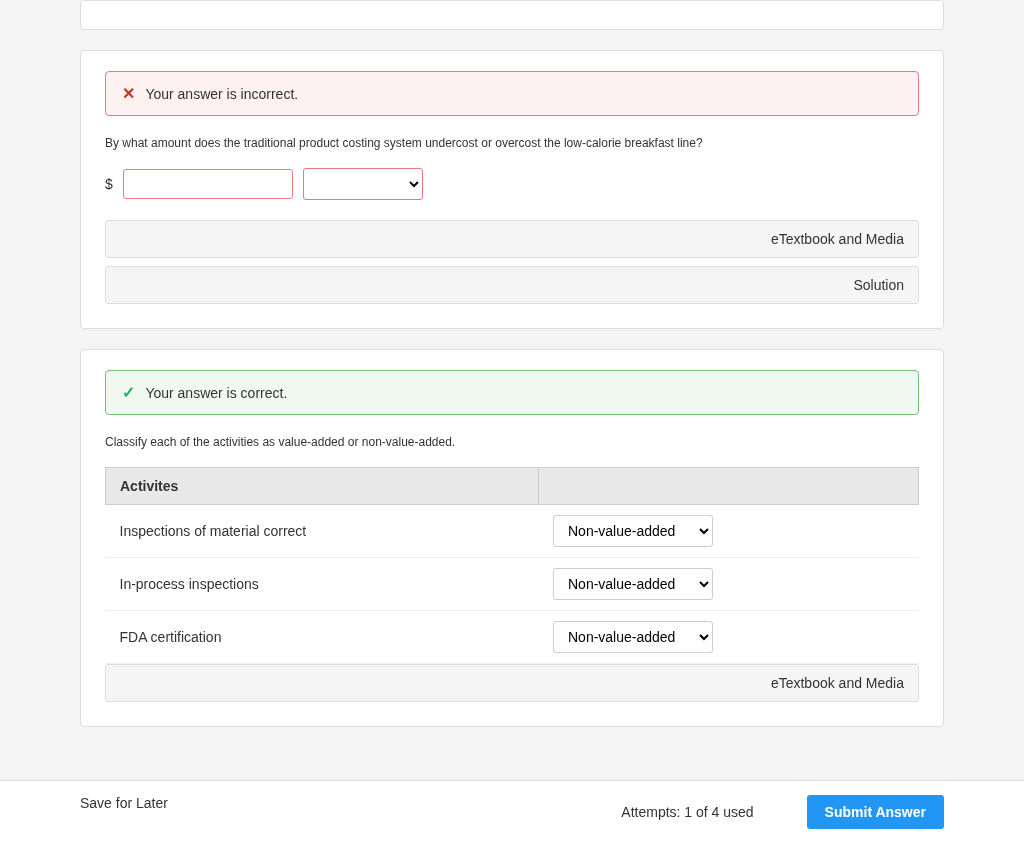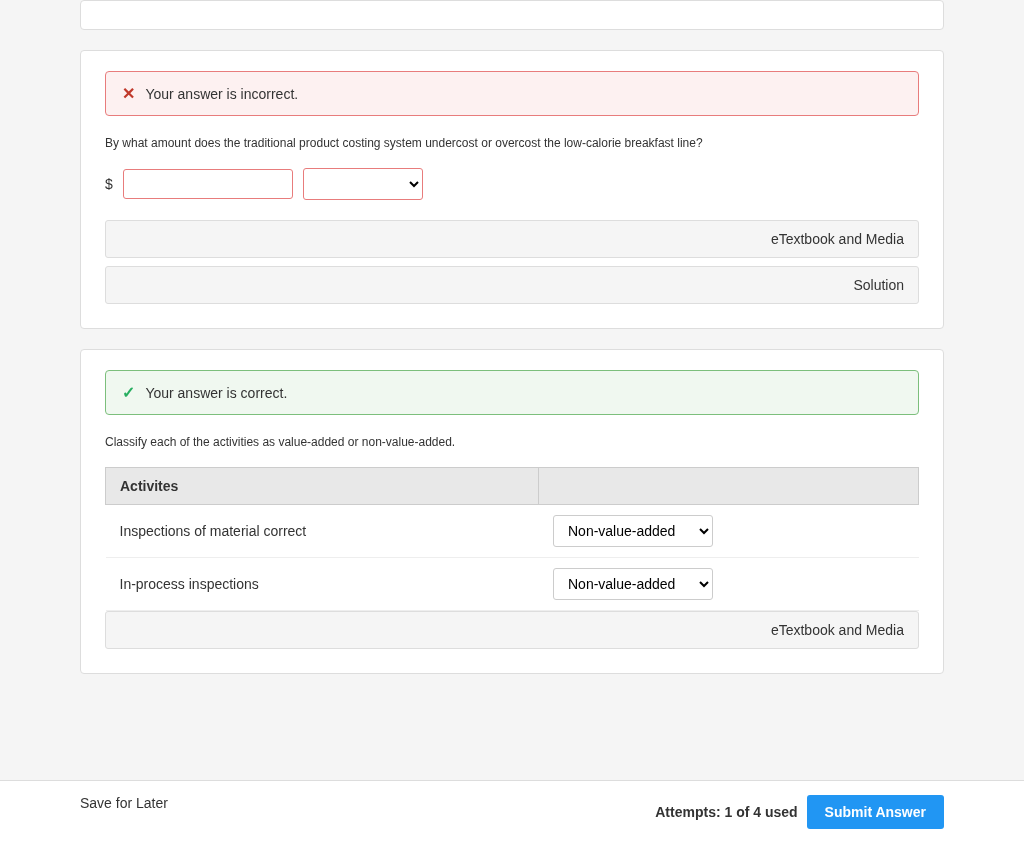--- a/index.html
+++ b/index.html
@@ -152,32 +152,33 @@
       background: none;
       border: none;
       color: #333;
       font-size: 14px;
       cursor: pointer;
       text-decoration: none;
     }
     .attempts-text {
       font-size: 14px;
       color: #333;
-      font-weight: bold;
-      margin-right: 9px;
+      font-weight: normal;
+      margin-right: 20px;
     }
     .submit-btn {
       background: #2196F3;
       color: #fff;
       border: none;
       border-radius: 3px;
       padding: 9px 18px;
       font-size: 14px;
       cursor: pointer;
       font-weight: bold;
+      margin-left: 33px;
     }
     .bottom-right {
       display: flex;
       align-items: center;
     }
     .top-empty-card {
       background: #fff;
       border: 1px solid #ddd;
       border-radius: 4px;
       margin-bottom: 20px;
@@ -238,20 +239,29 @@
         </tr>
         <tr>
           <td>In-process inspections</td>
           <td>
             <select class="activity-select">
               <option value="Value-added">Value-added</option>
               <option value="Non-value-added" selected="">Non-value-added</option>
             </select>
           </td>
         </tr>
+        <tr>
+          <td>FDA certification</td>
+          <td>
+            <select class="activity-select">
+              <option value="Value-added">Value-added</option>
+              <option value="Non-value-added" selected="">Non-value-added</option>
+            </select>
+          </td>
+        </tr>
       </tbody>
     </table>
 
     <button class="collapsible-btn">eTextbook and Media</button>
   </div>
 </div>
 
 <div class="bottom-bar">
   <button class="save-later-btn">Save for Later</button>
   <div class="bottom-right">

